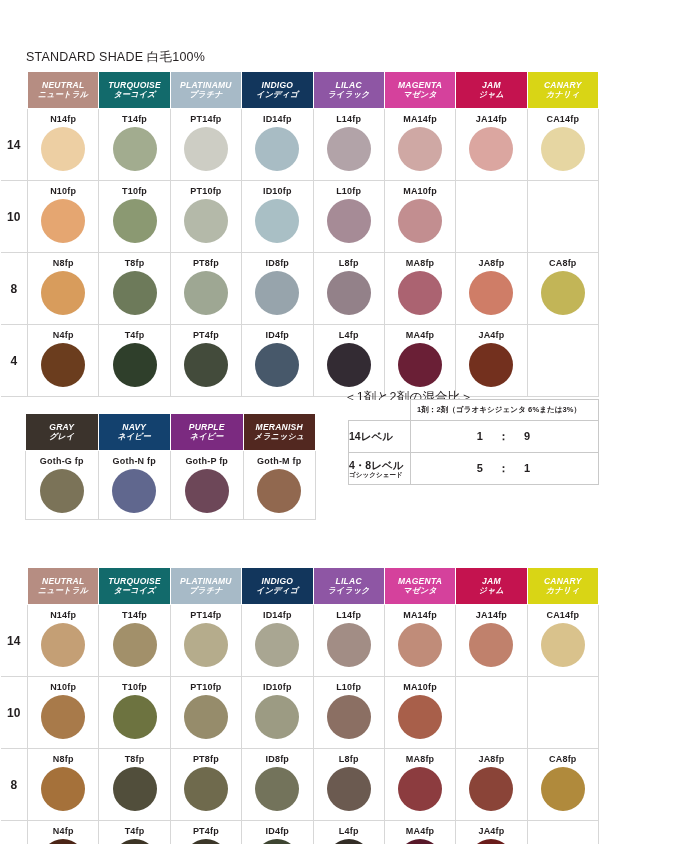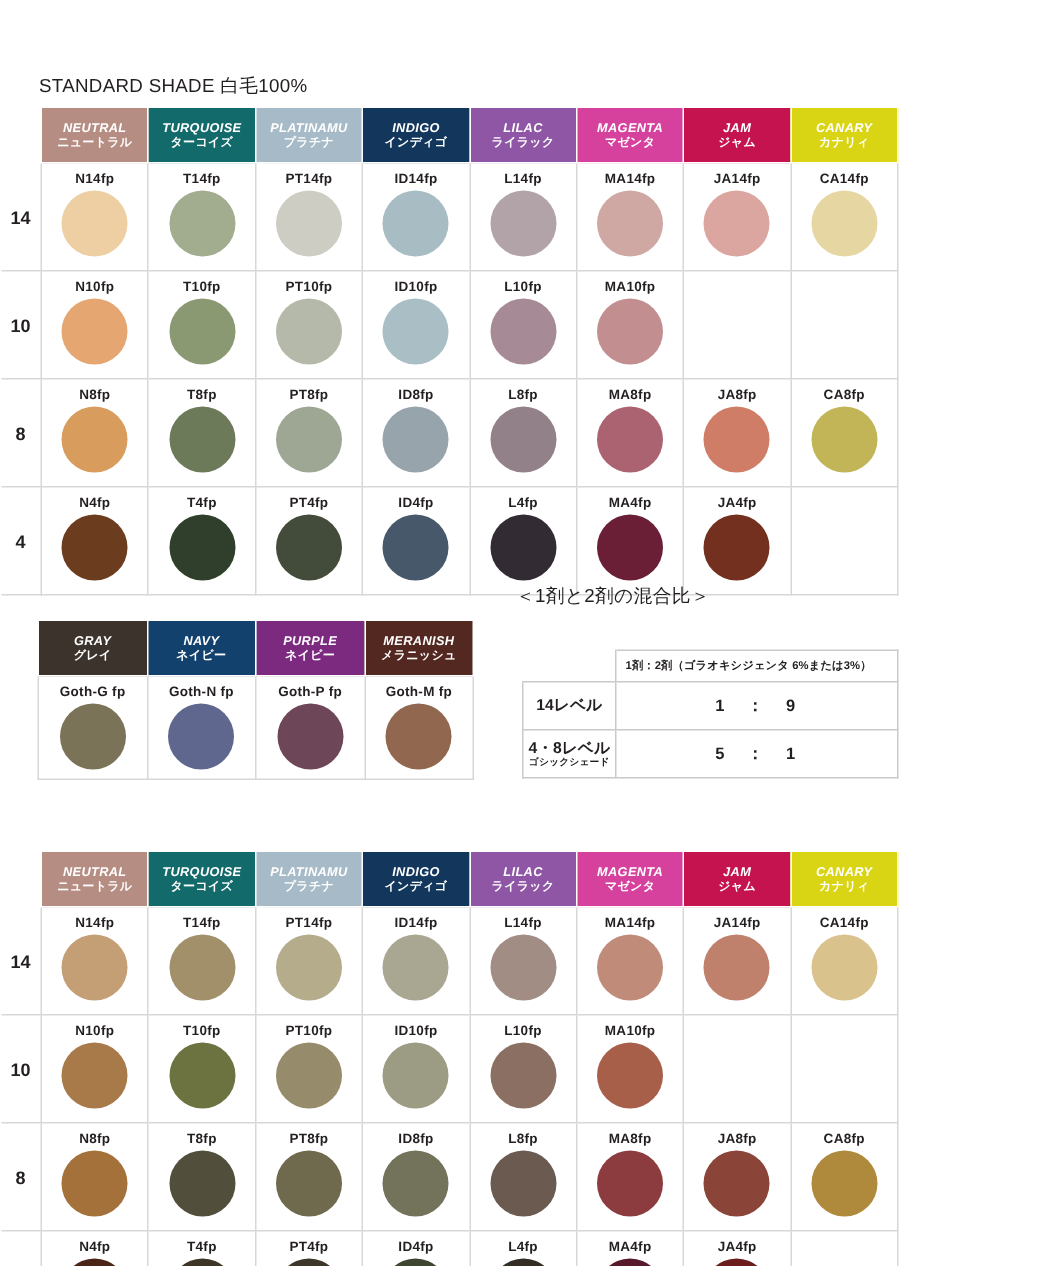--- a/index.html
+++ b/index.html
@@ -53,20 +53,21 @@
     font-size:8.5px;
     font-weight:bold;
     letter-spacing:.25px;
     font-style:italic;
   }
   .hdr .jp{
     display:block;
     font-size:8px;
     font-weight:bold;
     letter-spacing:.2px;
+    font-style:italic;
   }
   .hdr.blank{background:#ffffff;border:none;}
 
   .shade-table td.lvl{
     width:27px;
     text-align:center;
     vertical-align:middle;
     font-size:12px;
     font-weight:bold;
     color:#231f20;
@@ -113,21 +114,21 @@
     border-collapse:collapse;
     table-layout:fixed;
   }
   #table-gothic col{width:72.5px;}
   #table-gothic th.hdr{height:36px;}
   #table-gothic td.cell{height:68px;border:1px solid #d7d7d7;}
 
   
   #table-mix{
     position:absolute;
-    left:348px;top:390px;
+    left:348px;top:356px;
     width:250px;
     border-collapse:collapse;
     table-layout:fixed;
   }
   #table-mix col.m-lbl{width:62px;}
   #table-mix col.m-val{width:188px;}
   #table-mix th,#table-mix td{
     border:1px solid #c9c9c9;
     padding:0;
     background:#ffffff;
@@ -138,21 +139,20 @@
     font-size:7.5px;
     font-weight:bold;
     color:#231f20;
     text-align:left;
     padding-left:6px;
     letter-spacing:.1px;
     white-space:nowrap;
   }
   #table-mix td.m-lbl{
     height:31px;
-    text-align:center;
     vertical-align:middle;
     font-size:10.5px;
     font-weight:bold;
     color:#231f20;
     line-height:1.15;
   }
   #table-mix td.m-lbl .sub{
     display:block;
     font-size:6.5px;
     font-weight:bold;

